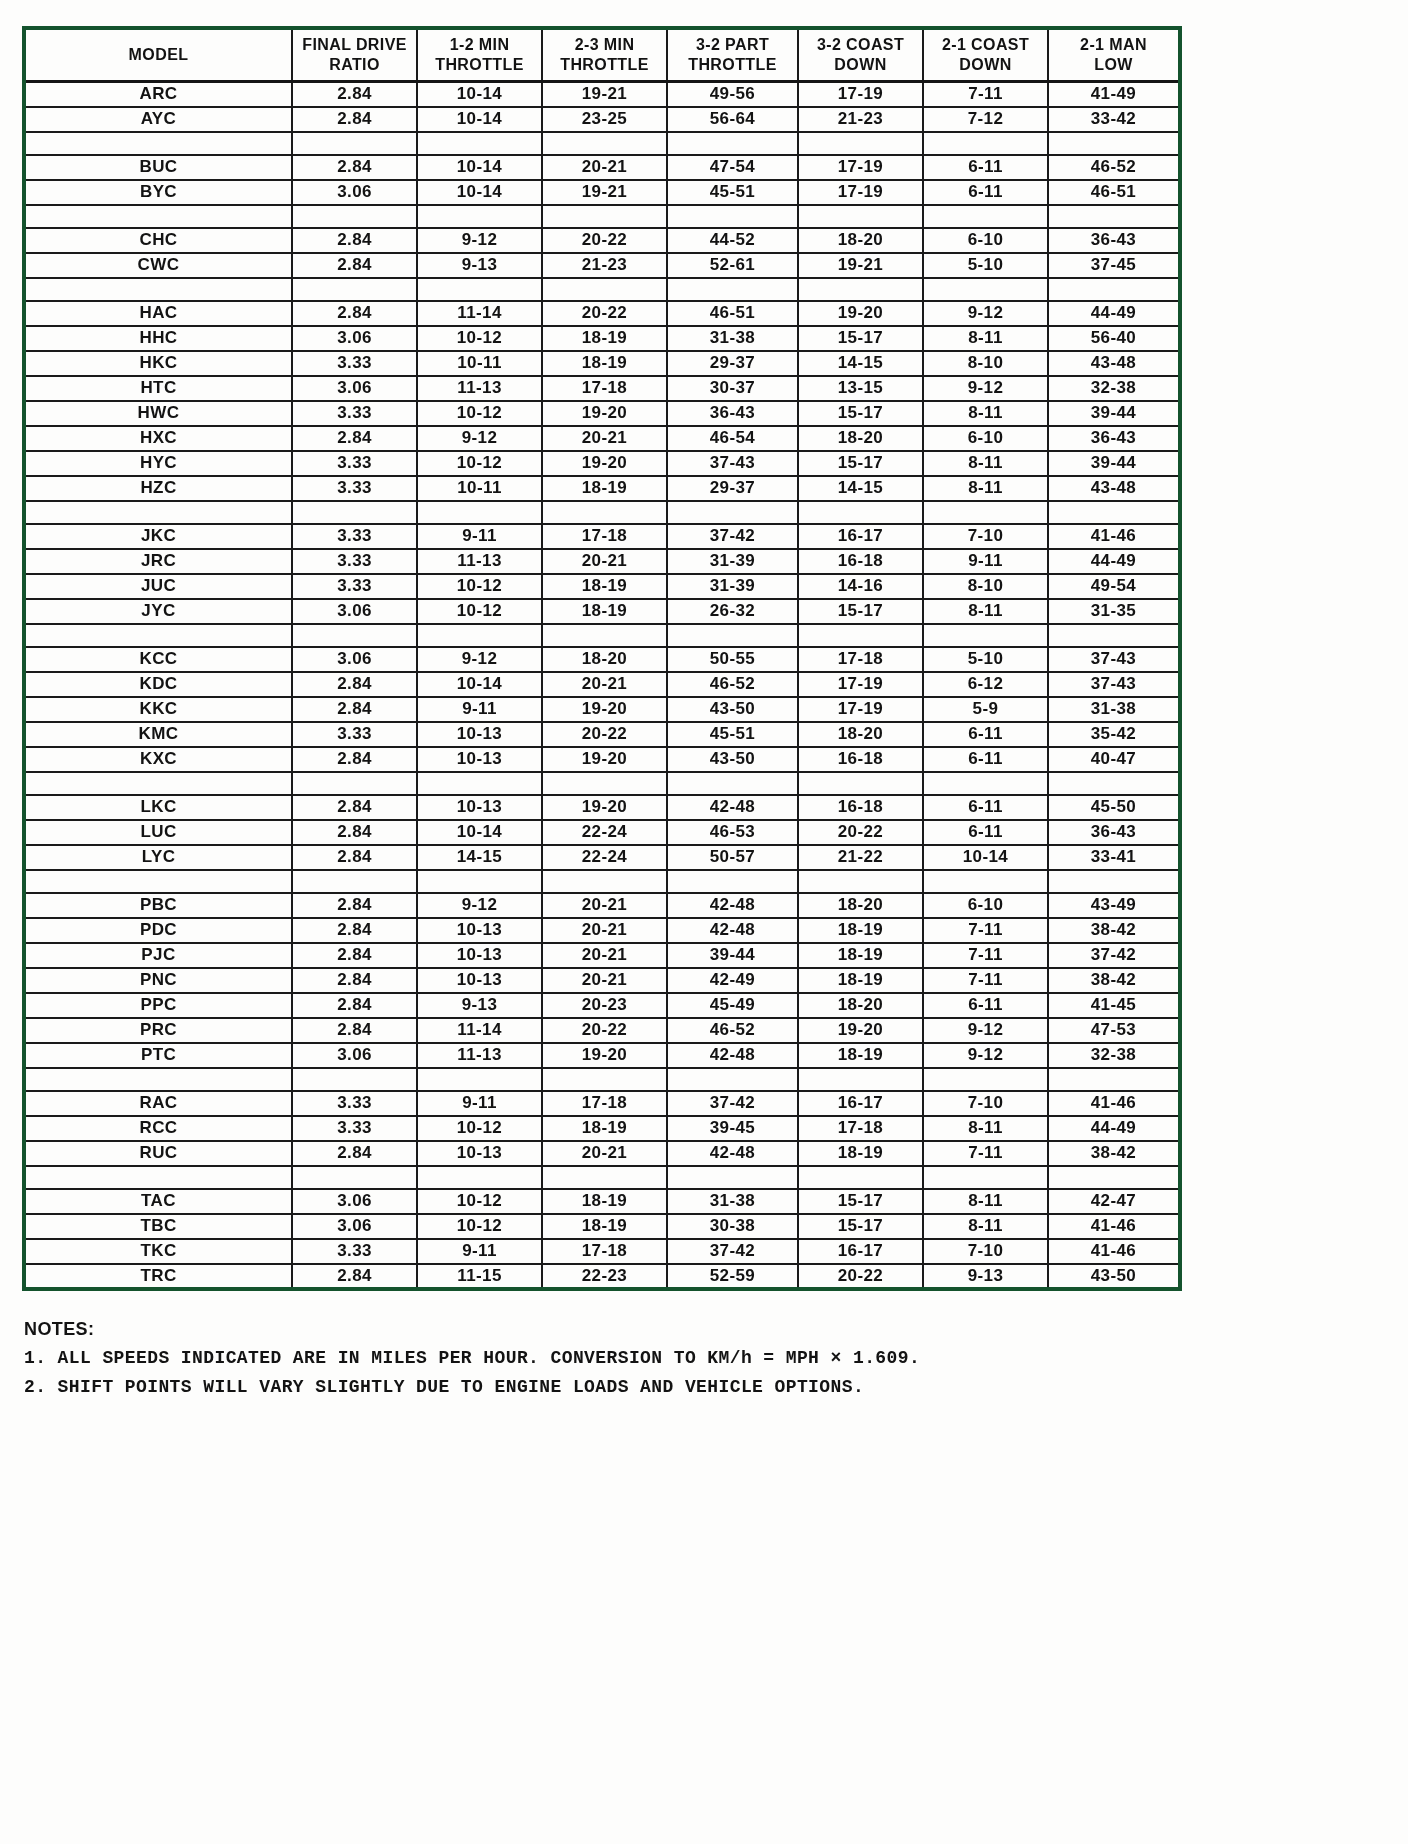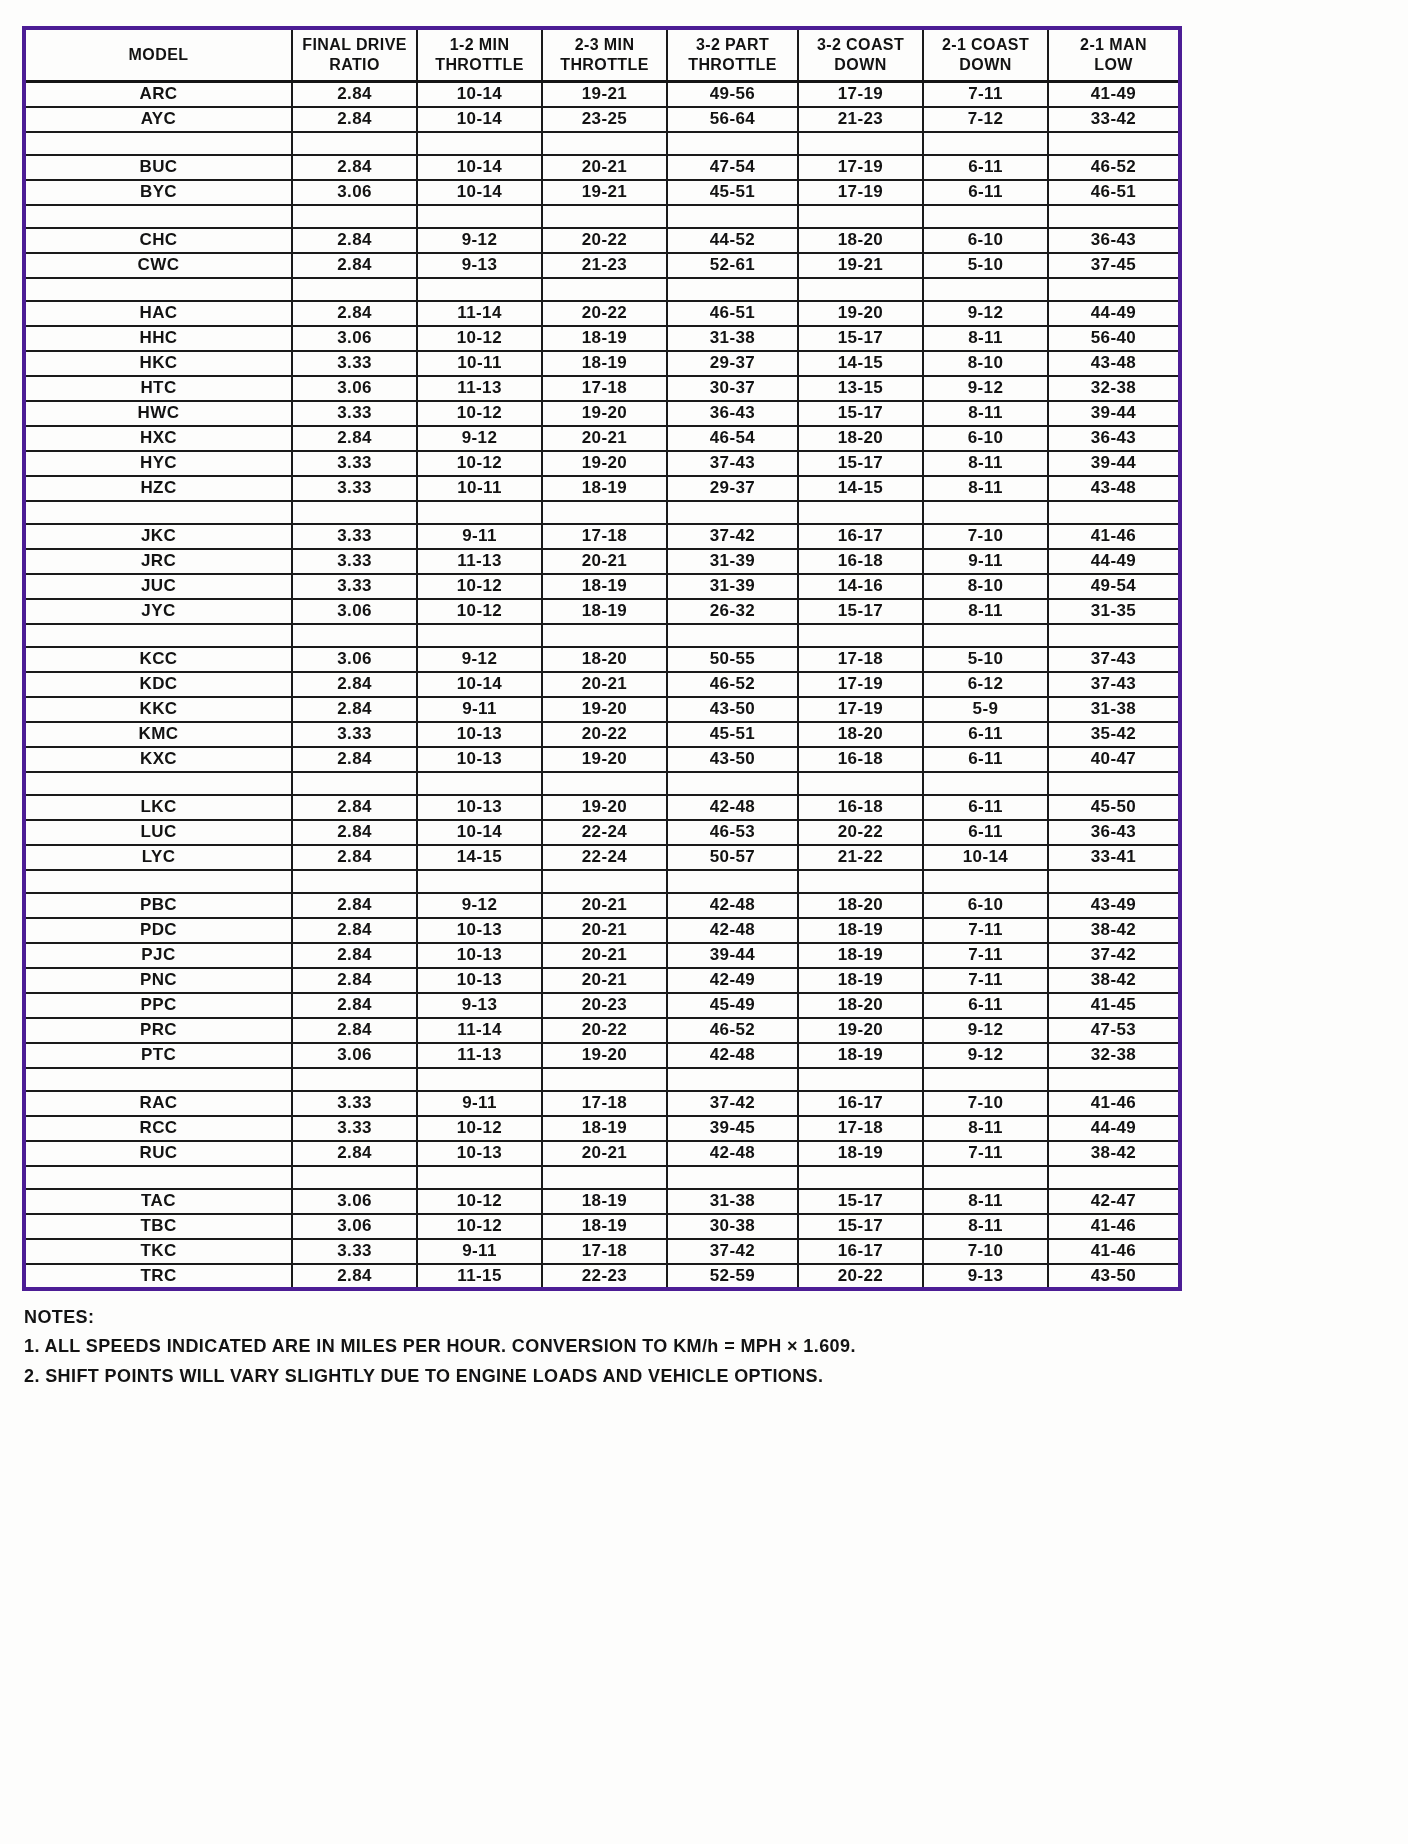--- a/index.html
+++ b/index.html
@@ -15,21 +15,21 @@
     background: #fdfdfc;
     color: #111;
     font-family: "Liberation Sans", sans-serif;
     overflow: hidden;
   }
   table.shift-table {
     border-collapse: collapse;
     table-layout: fixed;
     width: 1156px;
     margin: 26px 0 0 22px;
-    border: 4px solid #4c1d95;
+    border: 4px solid #14532d;
   }
   table.shift-table th,
   table.shift-table td {
     border: 2px solid #1a1a1a;
     font-weight: bold;
     text-align: center;
     vertical-align: middle;
     color: #131313;
     letter-spacing: 0.4px;
   }
@@ -51,32 +51,33 @@
   }
   col.c-model  { width: 268px; }
   col.c-ratio  { width: 125px; }
   col.c-12     { width: 125px; }
   col.c-23     { width: 125px; }
   col.c-32p    { width: 131px; }
   col.c-32c    { width: 125px; }
   col.c-21c    { width: 125px; }
   col.c-21m    { width: 132px; }
   .notes {
-    margin: 16px 0 0 24px;
+    margin: 28px 0 0 24px;
     font-weight: bold;
     color: #131313;
     letter-spacing: 0.4px;
   }
   .notes-title {
     font-size: 18px;
     margin-bottom: 8px;
   }
   .note-line {
     font-size: 18px;
     margin-bottom: 9px;
+    font-family: Liberation Mono, monospace;
   }
 </style>
 </head>
 <body>
 
 <div class="page" data-name="page">
 
   <table class="shift-table" data-name="shift-points-table">
     <colgroup>
       <col class="c-model">

